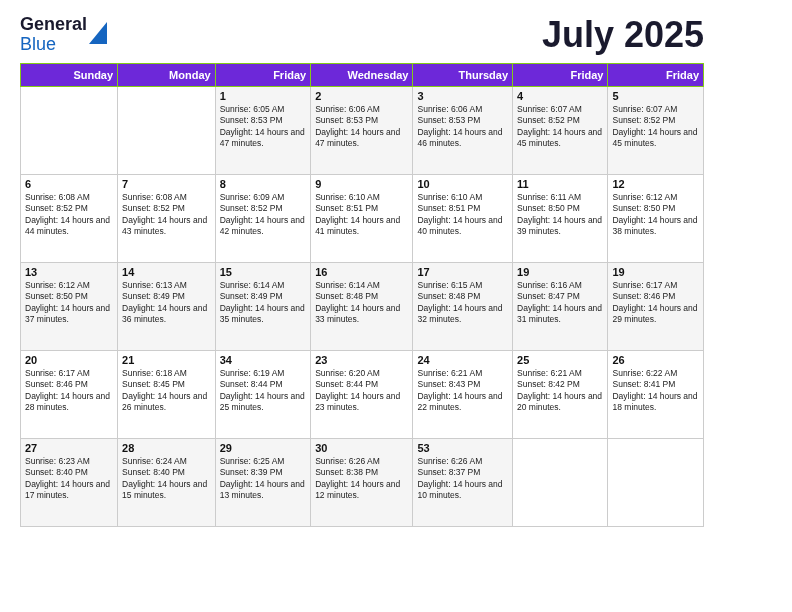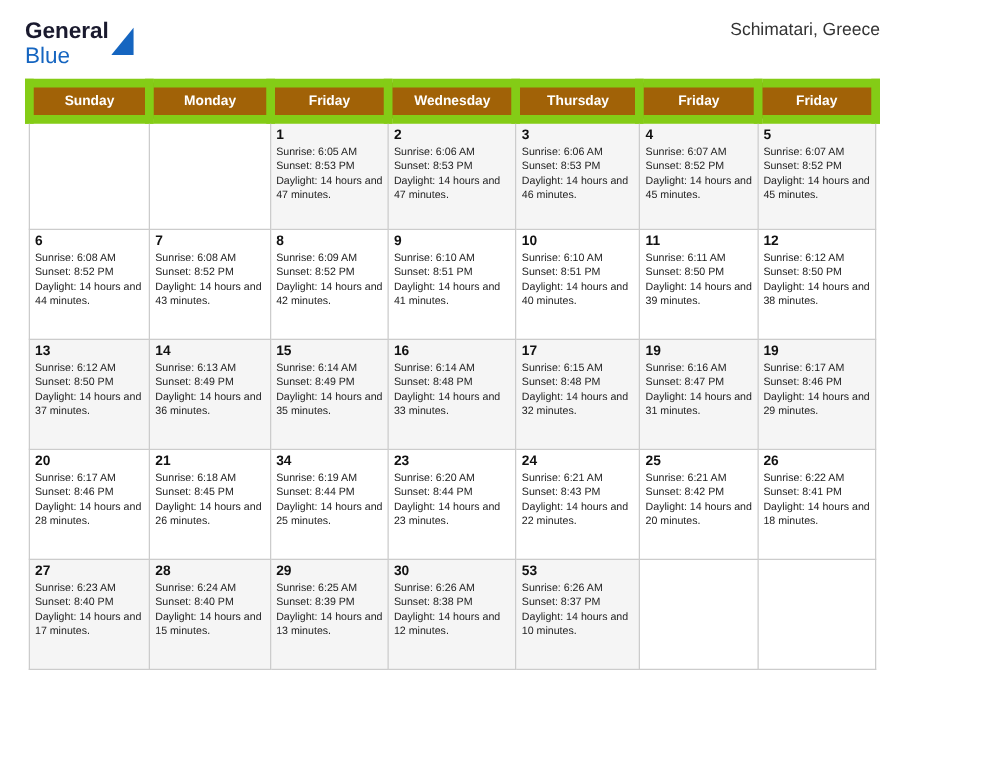--- a/index.html
+++ b/index.html
@@ -43,27 +43,27 @@
     .location {
       font-size: 14px;
       color: #333;
     }
     .calendar {
       width: 100%;
       border-collapse: collapse;
       font-size: 9.5px;
     }
     .calendar thead th {
-      background-color: #a16207;
+      background-color: #6d28d9;
       color: #fff;
       padding: 5px 4px;
-      text-align: center;
+      text-align: right;
       font-size: 11px;
       font-weight: bold;
-      border: 7px solid #84cc16;
+      border: 1px solid #84cc16;
     }
     .calendar tbody td {
       border: 1px solid #ccc;
       vertical-align: top;
       padding: 3px 4px;
       width: 113px;
       min-height: 70px;
       height: 88px;
     }
     .calendar tbody tr:nth-child(odd) td {
@@ -96,21 +96,21 @@
         <div class="logo-text">
           <span style="font-size:18px;font-weight:bold;color:#1a1a2e;">General</span>
           <span style="font-size:18px;font-weight:normal;color:#1565c0;">Blue</span>
         </div>
         <svg width="18" height="22" viewBox="0 0 18 22" style="margin-left:2px;margin-top:-4px;">
           <polygon points="0,22 18,22 18,0" fill="#1565c0"></polygon>
         </svg>
       </div>
     </div>
     <div class="title-block">
-      <div class="location">Schimatari, Greece</div>
+      <div class="month-title">July 2025</div>
     </div>
   </div>
 
   <table class="calendar">
     <thead>
       <tr>
         <th>Sunday</th>
         <th>Monday</th>
         <th>Friday</th>
         <th>Wednesday</th>

